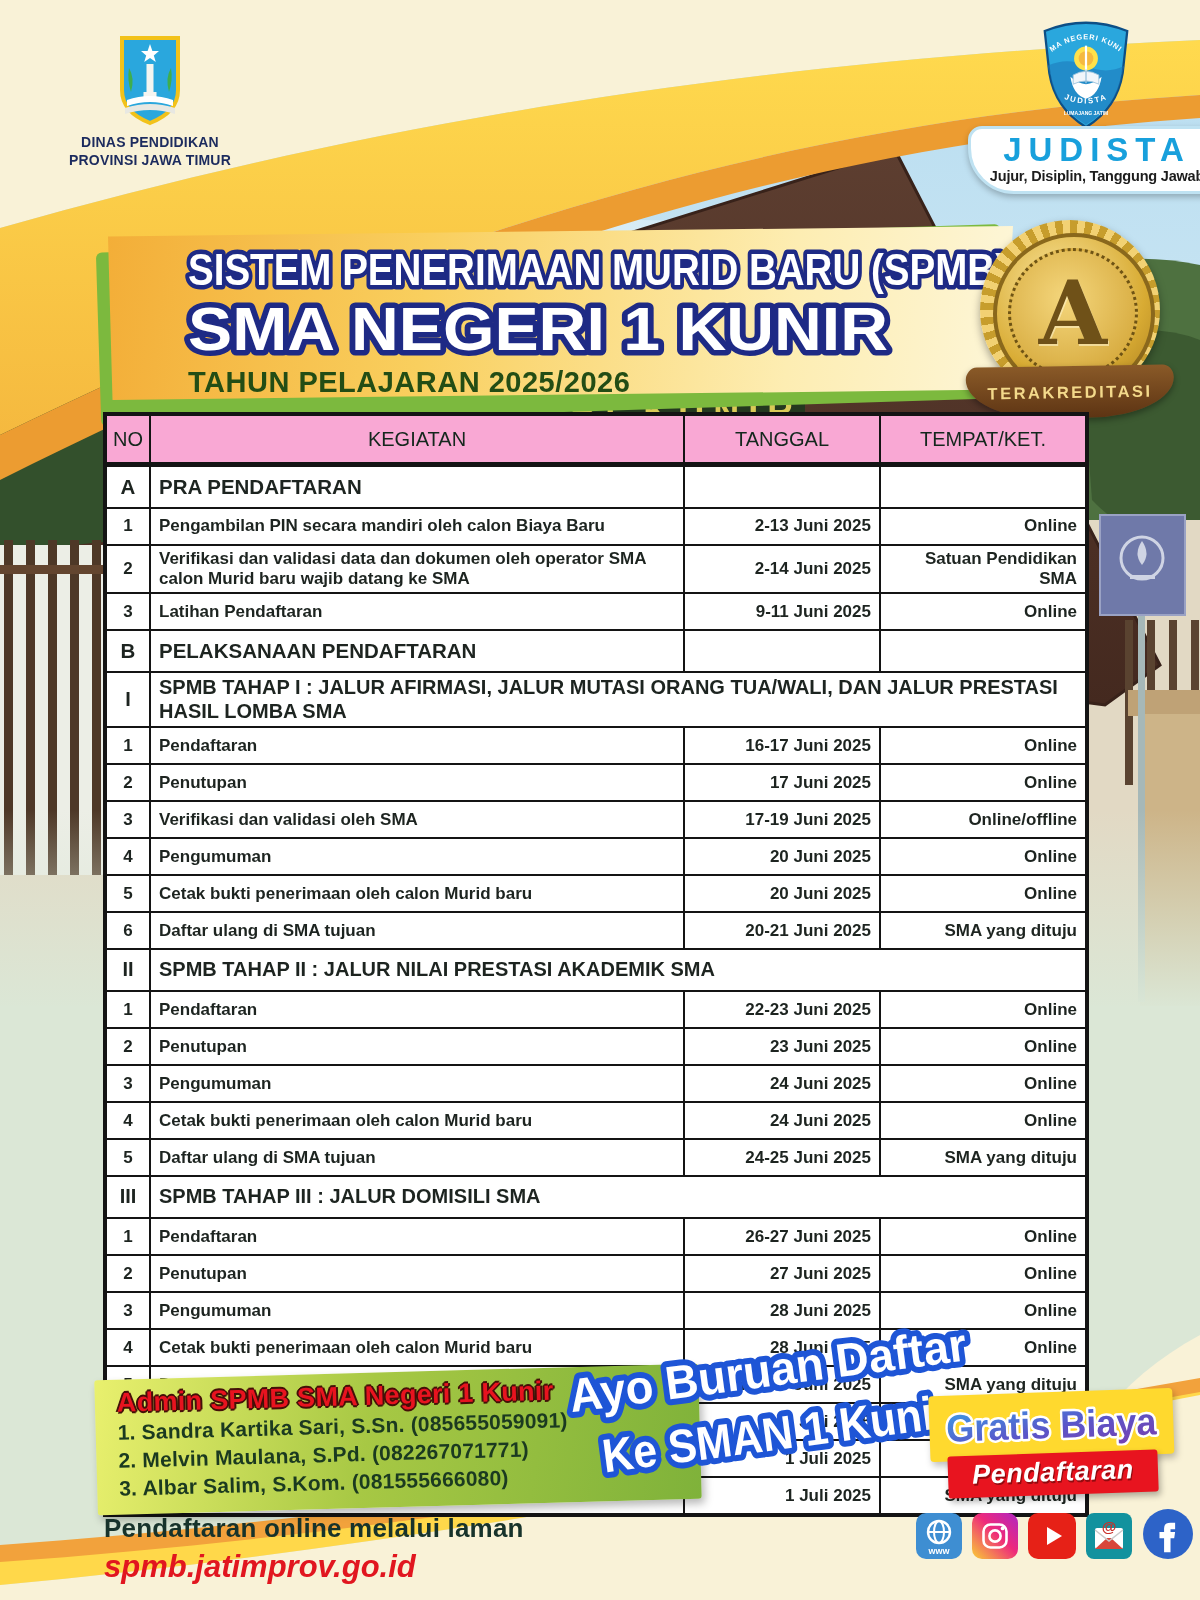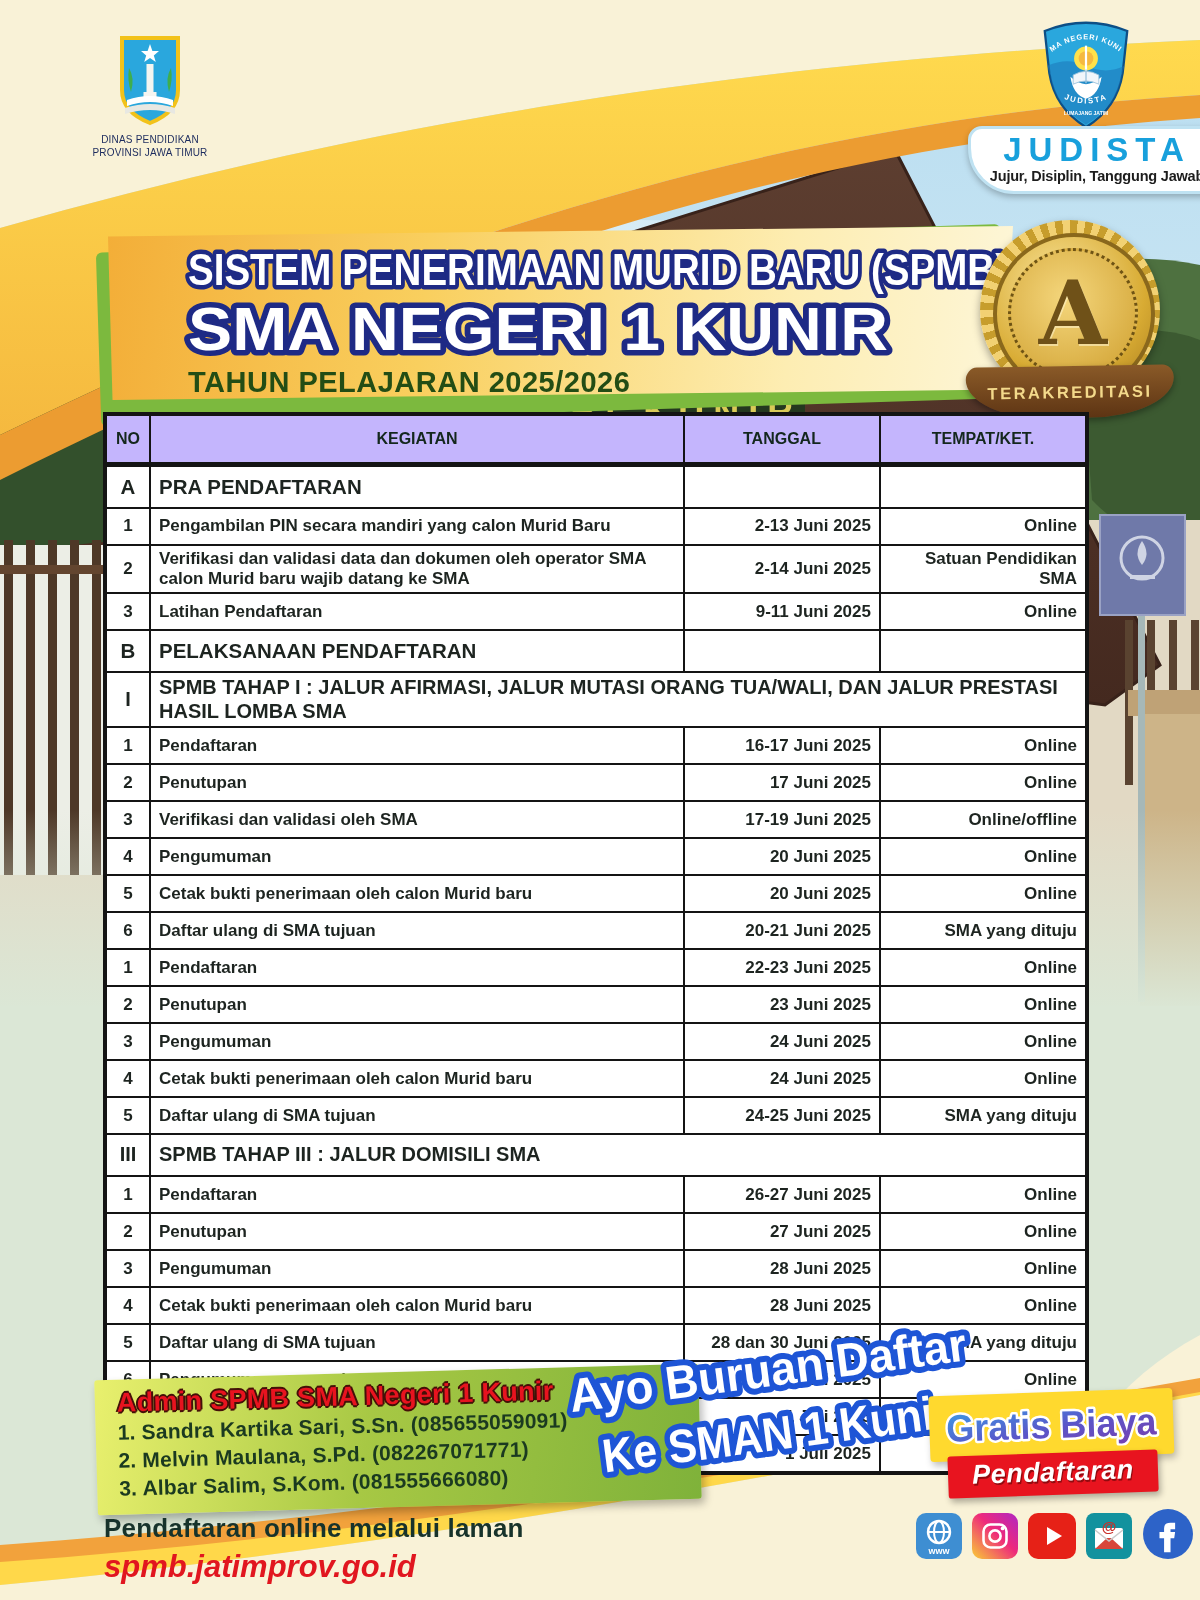--- a/index.html
+++ b/index.html
@@ -11,21 +11,21 @@
   .abs{position:absolute;}
   svg text{font-family:"Liberation Sans",sans-serif;}
 
   
   #bg-photo{left:0;top:0;z-index:1;}
   #bg-bottom{left:0;top:1000px;z-index:1;}
 
   
   .dinas{left:40px;top:34px;width:220px;text-align:center;z-index:4;}
   .dinas-emblem{display:inline-block;}
-  .dinas-text{margin-top:4px;font-size:10px;font-weight:normal;color:#1c2b5e;line-height:1.25;letter-spacing:.2px;}
+  .dinas-text{margin-top:4px;font-size:14px;font-weight:bold;color:#1c2b5e;line-height:1.25;letter-spacing:.2px;}
 
   .judista-shield{left:1040px;top:20px;z-index:4;}
   .judista-banner{
     left:968px;top:126px;width:224px;z-index:4;background:#fff;
     border:3px solid #bfe2f2;border-radius:14px 14px 14px 46px;
     box-shadow:0 3px 6px rgba(0,0,0,.25);
     padding:4px 8px 7px 14px;text-align:center;
   }
   .judista-name{font-size:33px;font-weight:bold;color:#18a0dc;letter-spacing:7px;line-height:1.05;}
   .judista-tagline{font-size:14.5px;font-weight:bold;color:#1d1d1d;letter-spacing:-.2px;}
@@ -56,21 +56,21 @@
     background:linear-gradient(#8a5a28,#5d3413);
     border-radius:14px 14px 50% 50%/16px 16px 95% 95%;
     display:flex;align-items:center;justify-content:center;
     box-shadow:0 3px 6px rgba(0,0,0,.35);transform:rotate(-1deg);}
   .medal-ribbon span{color:#f3d98b;font-weight:bold;font-size:16.5px;letter-spacing:2.5px;}
 
   
   table.sched{position:absolute;left:103px;top:412px;width:982px;z-index:6;
     border-collapse:collapse;table-layout:fixed;background:#fff;
     border:4px solid #141414;}
-  .sched th{background:#c4b5fd;color:#14271d;font-size:16px;font-weight:bold;
+  .sched th{background:#f9a8d4;color:#14271d;font-size:20px;font-weight:normal;
     border:2px solid #141414;border-bottom:5px solid #141414;height:42px;padding:2px 6px;}
   .sched td{border:2px solid #141414;color:#1d2420;font-weight:bold;
     font-size:17px;line-height:1.18;padding:3px 8px;vertical-align:middle;}
   .sched .c-no{text-align:center;padding:3px 2px;}
   .sched .c-tgl{text-align:right;}
   .sched .c-tmp{text-align:right;margin-left:12px;}
   .sched .row-item td{height:29px;}
   .sched .row-section td{height:34px;font-size:20.5px;}
   .sched .row-stage td{height:34px;font-size:20px;}
 
@@ -257,21 +257,21 @@
     </thead>
     <tbody>
         <tr class="row-section">
           <td class="c-no">A</td>
           <td class="c-keg">PRA PENDAFTARAN</td>
           <td class="c-tgl"></td>
           <td class="c-tmp"></td>
         </tr>
         <tr class="row-item">
           <td class="c-no">1</td>
-          <td class="c-keg">Pengambilan PIN secara mandiri yang calon Murid Baru</td>
+          <td class="c-keg">Pengambilan PIN secara mandiri oleh calon Biaya Baru</td>
           <td class="c-tgl">2-13 Juni 2025</td>
           <td class="c-tmp">Online</td>
         </tr>
         <tr class="row-item">
           <td class="c-no">2</td>
           <td class="c-keg">Verifikasi dan validasi data dan dokumen oleh operator SMA calon Murid baru wajib datang ke SMA</td>
           <td class="c-tgl">2-14 Juni 2025</td>
           <td class="c-tmp">Satuan Pendidikan SMA</td>
         </tr>
         <tr class="row-item">
@@ -318,20 +318,24 @@
           <td class="c-no">5</td>
           <td class="c-keg">Cetak bukti penerimaan oleh calon Murid baru</td>
           <td class="c-tgl">20 Juni 2025</td>
           <td class="c-tmp">Online</td>
         </tr>
         <tr class="row-item">
           <td class="c-no">6</td>
           <td class="c-keg">Daftar ulang di SMA tujuan</td>
           <td class="c-tgl">20-21 Juni 2025</td>
           <td class="c-tmp">SMA yang dituju</td>
+        </tr>
+        <tr class="row-stage">
+          <td class="c-no">II</td>
+          <td class="c-keg" colspan="3">SPMB TAHAP II : JALUR NILAI PRESTASI AKADEMIK SMA</td>
         </tr>
         <tr class="row-item">
           <td class="c-no">1</td>
           <td class="c-keg">Pendaftaran</td>
           <td class="c-tgl">22-23 Juni 2025</td>
           <td class="c-tmp">Online</td>
         </tr>
         <tr class="row-item">
           <td class="c-no">2</td>
           <td class="c-keg">Penutupan</td>

